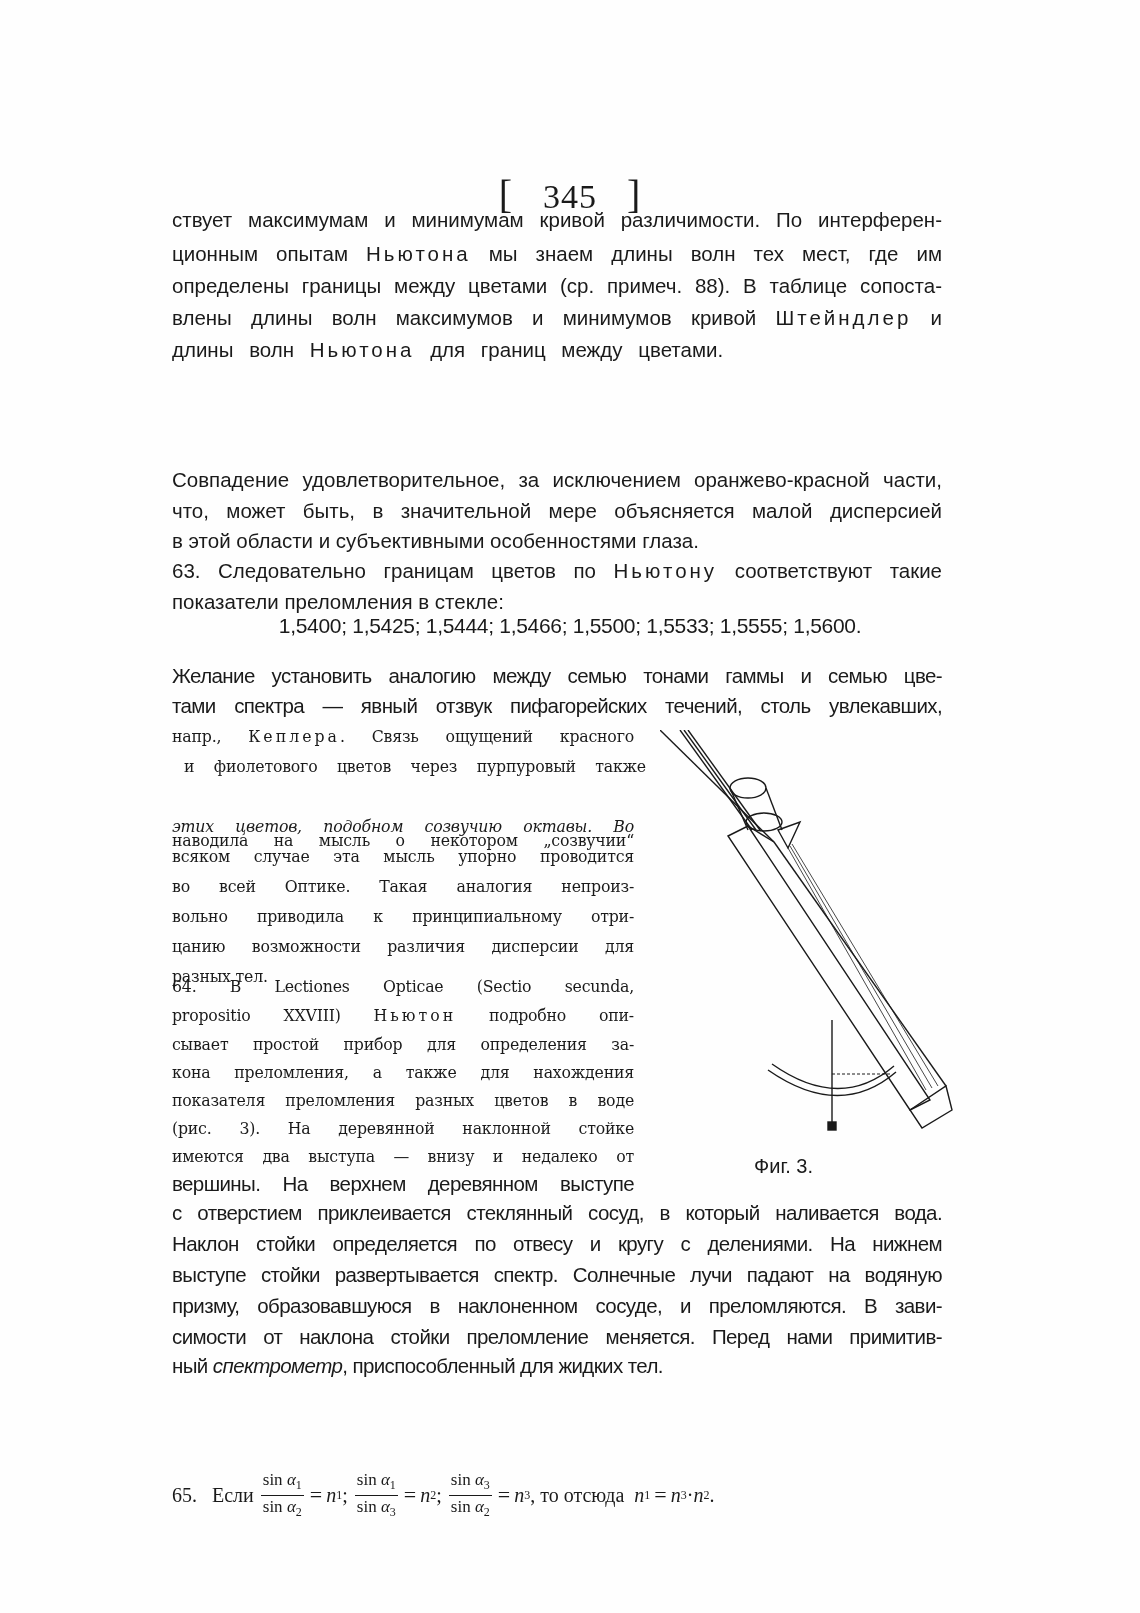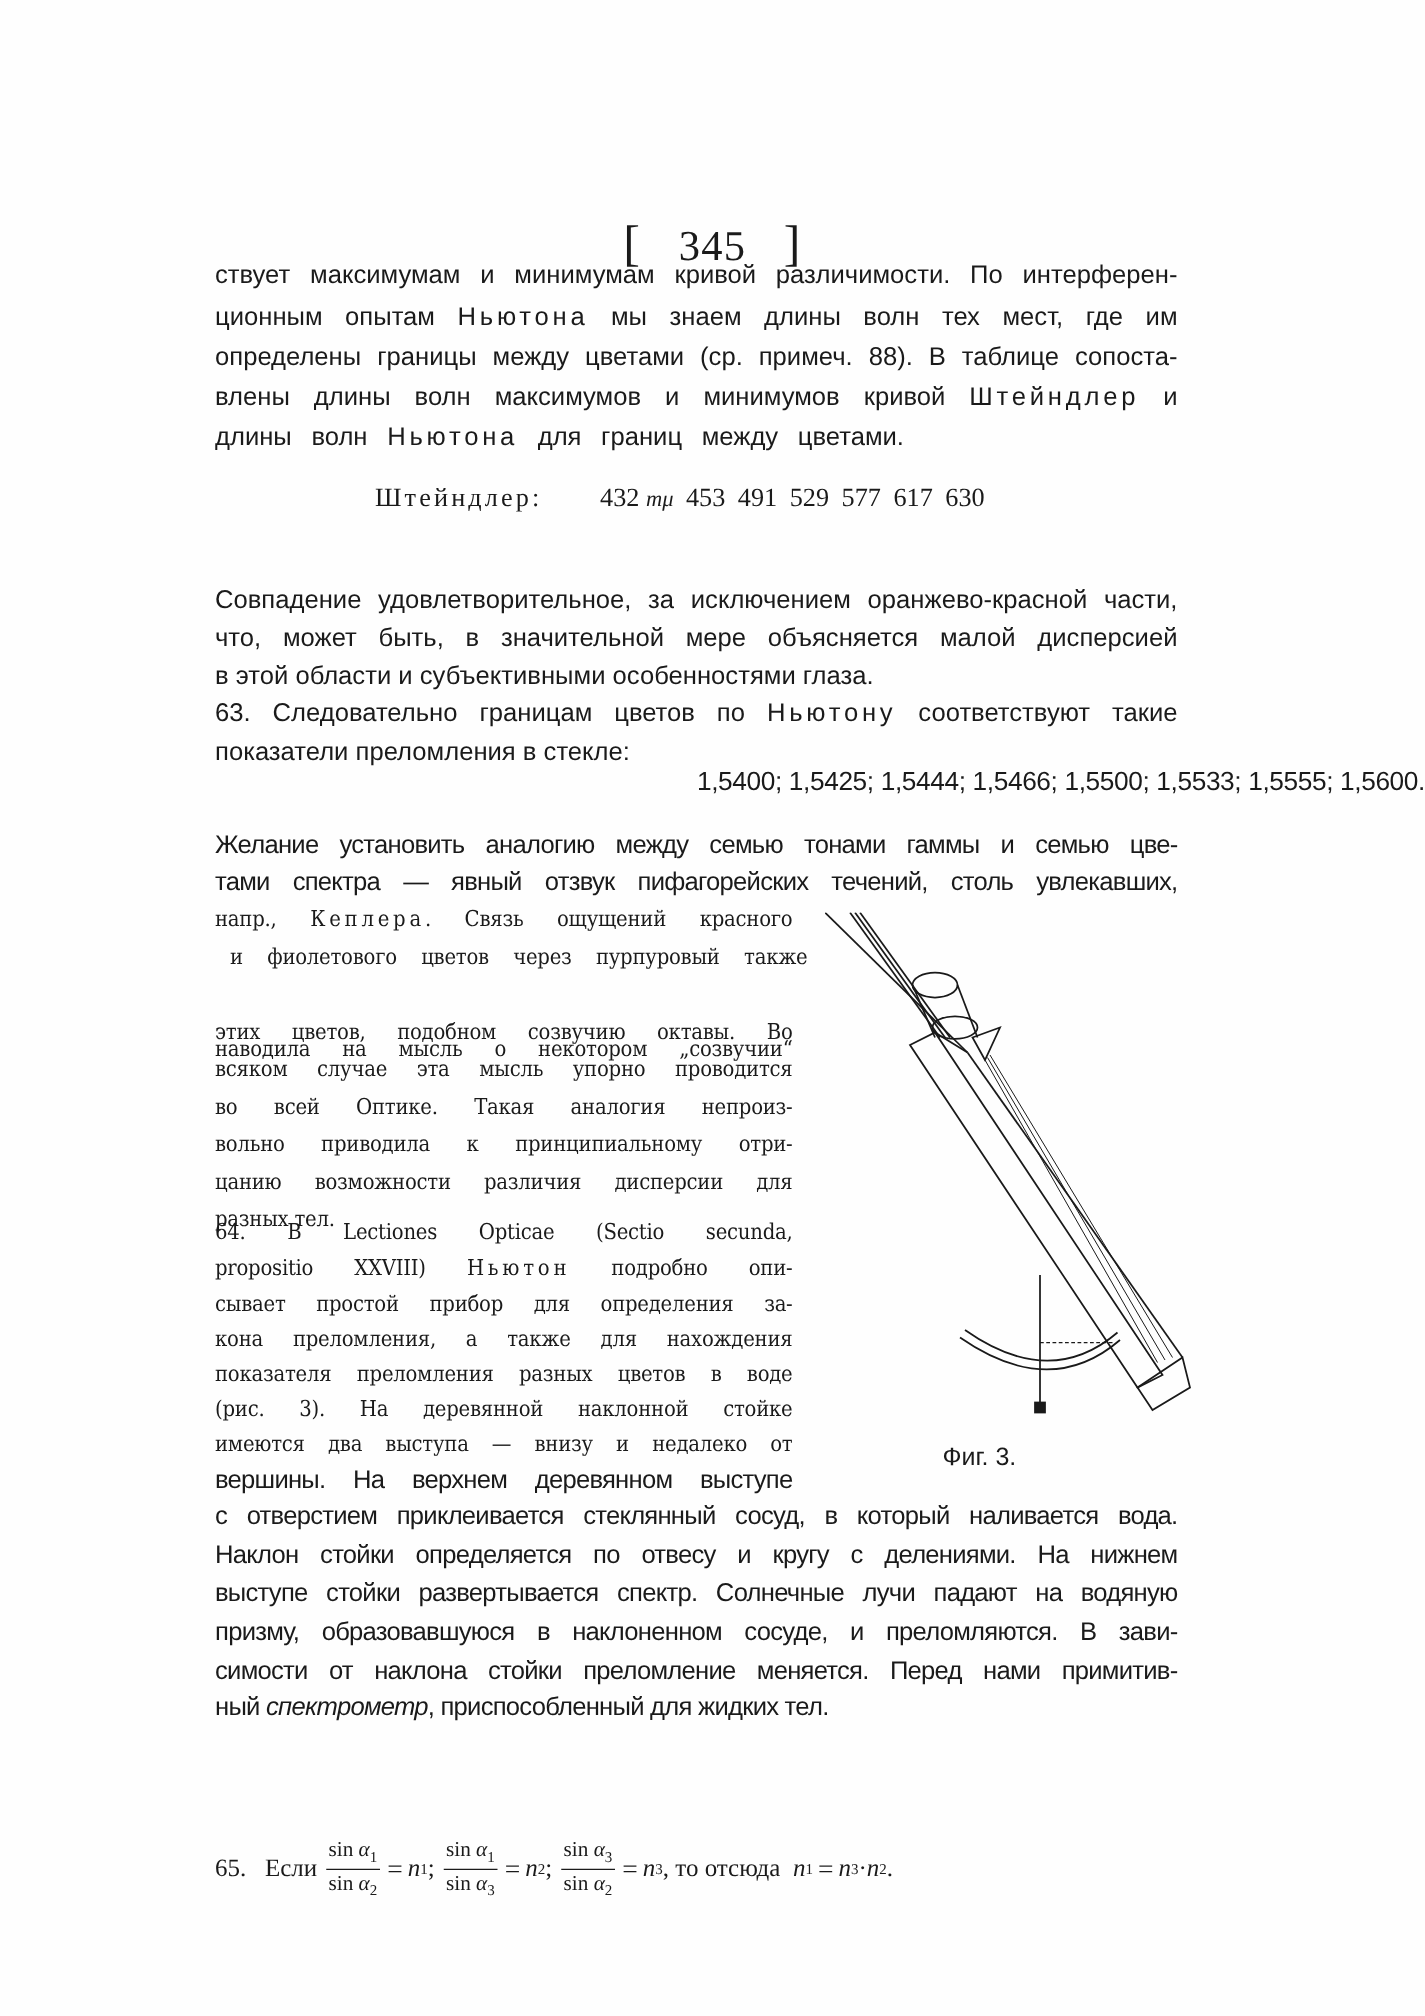--- a/index.html
+++ b/index.html
@@ -28,21 +28,21 @@
   .narrow { font-family: "Liberation Sans", sans-serif; letter-spacing: -0.6px; }
   .serifw { font-family: "DejaVu Serif", serif; font-size: 17.5px; letter-spacing: -0.2px; }
   .last { text-align-last: left; }
   .sp { letter-spacing: 3px; }
   .tbl { position: absolute; left: 300px; font-size: 21px; font-family: "Liberation Serif", serif; }
   .tbl-row { height: 28px; white-space: nowrap; }
   .tbl-label { display: inline-block; width: 180px; letter-spacing: 2.5px; }
   .tbl-val { display: inline-block; margin-right: 10px; }
   .unit { font-style: italic; font-size: 18px; }
   .indices {
-    position: absolute; top: 614px; left: 0; width: 1140px; text-align: right;
+    position: absolute; top: 614px; left: 0; width: 1140px; text-align: center;
     font-size: 21px; font-family: "Liberation Sans", sans-serif; letter-spacing: -0.3px;
   }
   .figure { position: absolute; left: 660px; top: 730px; width: 300px; height: 420px; }
   .fig-caption { position: absolute; left: 754px; top: 1155px; font-size: 20px; font-family: "Liberation Sans", sans-serif; }
   .formula {
     position: absolute; left: 172px; top: 1436px; height: 60px;
     font-family: "Liberation Serif", serif; font-size: 20px;
     display: flex; align-items: center; white-space: nowrap; margin-top: 29px;
   }
   .frac { display: inline-flex; flex-direction: column; align-items: center; margin: 0 2px; font-size: 17px; }
@@ -61,21 +61,20 @@
 
 <div>
   <div class="line" style="top:206px">ствует максимумам и минимумам кривой различимости. По интерферен-</div>
   <div class="line" style="top:240px"><span>ционным опытам</span> <span class="sp">Ньютона</span> <span>мы знаем длины волн тех мест, где им</span></div>
   <div class="line" style="top:272px">определены границы между цветами (ср. примеч. 88). В таблице сопоста-</div>
   <div class="line" style="top:304px"><span>влены длины волн максимумов и минимумов кривой</span> <span class="sp">Штейндлер</span> <span>и</span></div>
   <div class="line last" style="top:336px; word-spacing:10px"><span>длины волн</span> <span class="sp">Ньютона</span> <span>для границ между цветами.</span></div>
 </div>
 
 <div class="tbl" style="top:386px">
-  <div class="tbl-row" id="row0"><span class="tbl-label">Штейндлер:</span><span class="tbl-val"><span>432</span> <span class="unit">mμ</span></span><span class="tbl-val">453</span><span class="tbl-val">491</span><span class="tbl-val">529</span><span class="tbl-val">577</span><span class="tbl-val">617</span><span class="tbl-val">630</span></div>
 </div>
 
 <div>
   <div class="line" style="top:466px">Совпадение удовлетворительное, за исключением оранжево-красной части,</div>
   <div class="line" style="top:497px">что, может быть, в значительной мере объясняется малой дисперсией</div>
   <div class="line last" style="top:527px">в этой области и субъективными особенностями глаза.</div>
 </div>
 
 <div>
   <div class="line" style="top:557px"><span>63.  Следовательно границам цветов по</span> <span class="sp">Ньютону</span> <span>соответствуют такие</span></div>
@@ -83,21 +82,21 @@
   <div class="indices">1,5400; 1,5425; 1,5444; 1,5466; 1,5500; 1,5533; 1,5555; 1,5600.</div>
 </div>
 
 <div>
   <div class="line narrow" style="top:662px">Желание установить аналогию между семью тонами гаммы и семью цве-</div>
   <div class="line narrow" style="top:692px">тами спектра — явный отзвук пифагорейских течений, столь увлекавших,</div>
   <div class="line serifw" style="top:722px; width:462px"><span>напр.,</span> <span class="sp">Кеплера</span><span>. Связь ощущений красного</span></div>
   <div id="para3-narrow">
       <div class="line serifw" style="top: 752px; width: 462px; margin-left: 12px;">и фиолетового цветов через пурпуровый также</div>
       <div class="line serifw" style="top: 782px; width: 462px; margin-top: 44px;">наводила на мысль о некотором „созвучии“</div>
-      <div class="line serifw" style="top: 812px; width: 462px;">этих цветов, подобном созвучию октавы. Во</div>
+      <div class="line serifw" style="top: 812px; width: 462px; font-style: italic;">этих цветов, подобном созвучию октавы. Во</div>
       <div class="line serifw" style="top: 842px; width: 462px;">всяком случае эта мысль упорно проводится</div>
       <div class="line serifw" style="top: 872px; width: 462px;">во всей Оптике. Такая аналогия непроиз-</div>
       <div class="line serifw" style="top: 902px; width: 462px;">вольно приводила к принципиальному отри-</div>
       <div class="line serifw" style="top: 932px; width: 462px;">цанию возможности различия дисперсии для</div>
       <div class="line serifw last" style="top: 962px; width: 462px;">разных тел.</div>
     </div>
 </div>
 
 <div>
   <div class="line serifw" style="top:972px; width:462px">64.  В Lectiones Opticae (Sectio secunda,</div>

